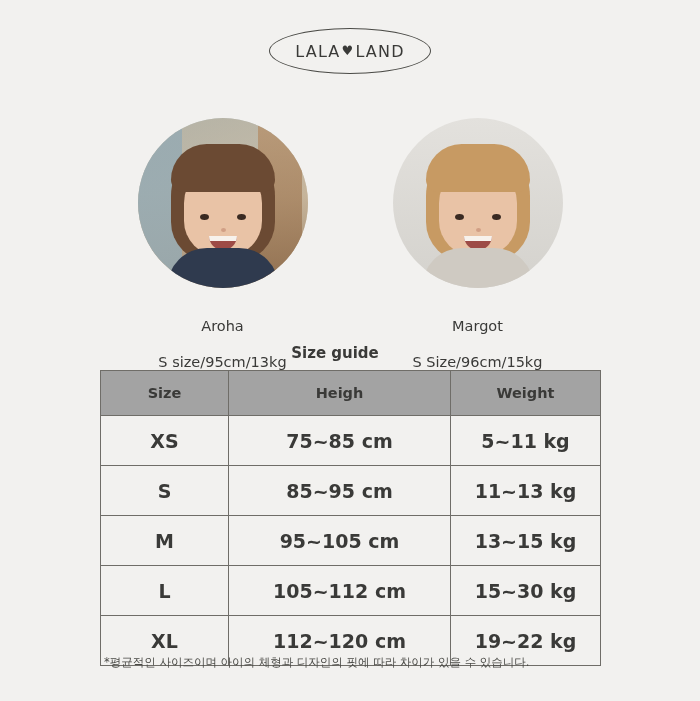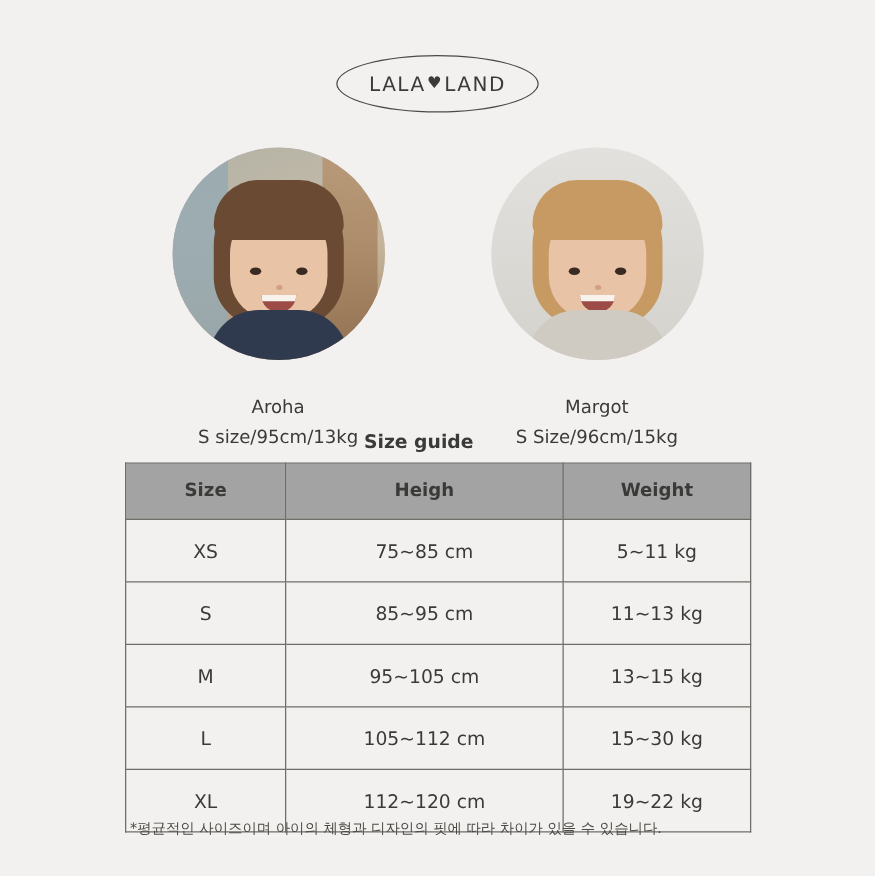--- a/index.html
+++ b/index.html
@@ -16,21 +16,21 @@
   }
   .page {
     position: relative;
     width: 700px;
     height: 701px;
   }
 
   
   .logo-wrap {
     position: absolute;
-    top: 44px;
+    top: 28px;
     left: 0;
     width: 700px;
     display: flex;
     justify-content: center;
   }
   .logo-ellipse {
     width: 160px;
     height: 44px;
     border: 1.6px solid #4a4a46;
     border-radius: 50%;
@@ -181,21 +181,21 @@
   .photo-aroha .body { background: #2f3a4e; }
   .photo-margot .hair-back, .photo-margot .fringe { background: #c79a63; }
   .photo-margot .body { background: #cfcac2; }
 
   .model-name {
     margin-top: 30px;
     font-size: 14.5px;
     color: #3a3a38;
   }
   .model-size {
-    margin-top: 8px;
+    margin-top: 20px;
     font-size: 14.5px;
     color: #3a3a38;
     text-align: center;
   }
 
   
   .guide-title {
     position: absolute;
     top: 344px;
     left: 0;
@@ -215,23 +215,23 @@
   table.size-table {
     border-collapse: collapse;
     width: 500px;
     table-layout: fixed;
   }
   table.size-table th,
   table.size-table td {
     border: 1px solid #6f6d68;
     height: 47px;
     text-align: center;
-    font-size: 15px;
-    color: #3a3a38;
-    font-weight: normal;
+    font-size: 19px;
+    color: #3a3a38;
+    font-weight: bold;
   }
   table.size-table thead th {
     height: 42px;
     background: #a3a3a3;
     font-weight: bold;
     font-size: 14.5px;
   }
   .col-size  { width: 128px; }
   .col-heigh { width: 222px; }
   .col-weight{ width: 150px; }

